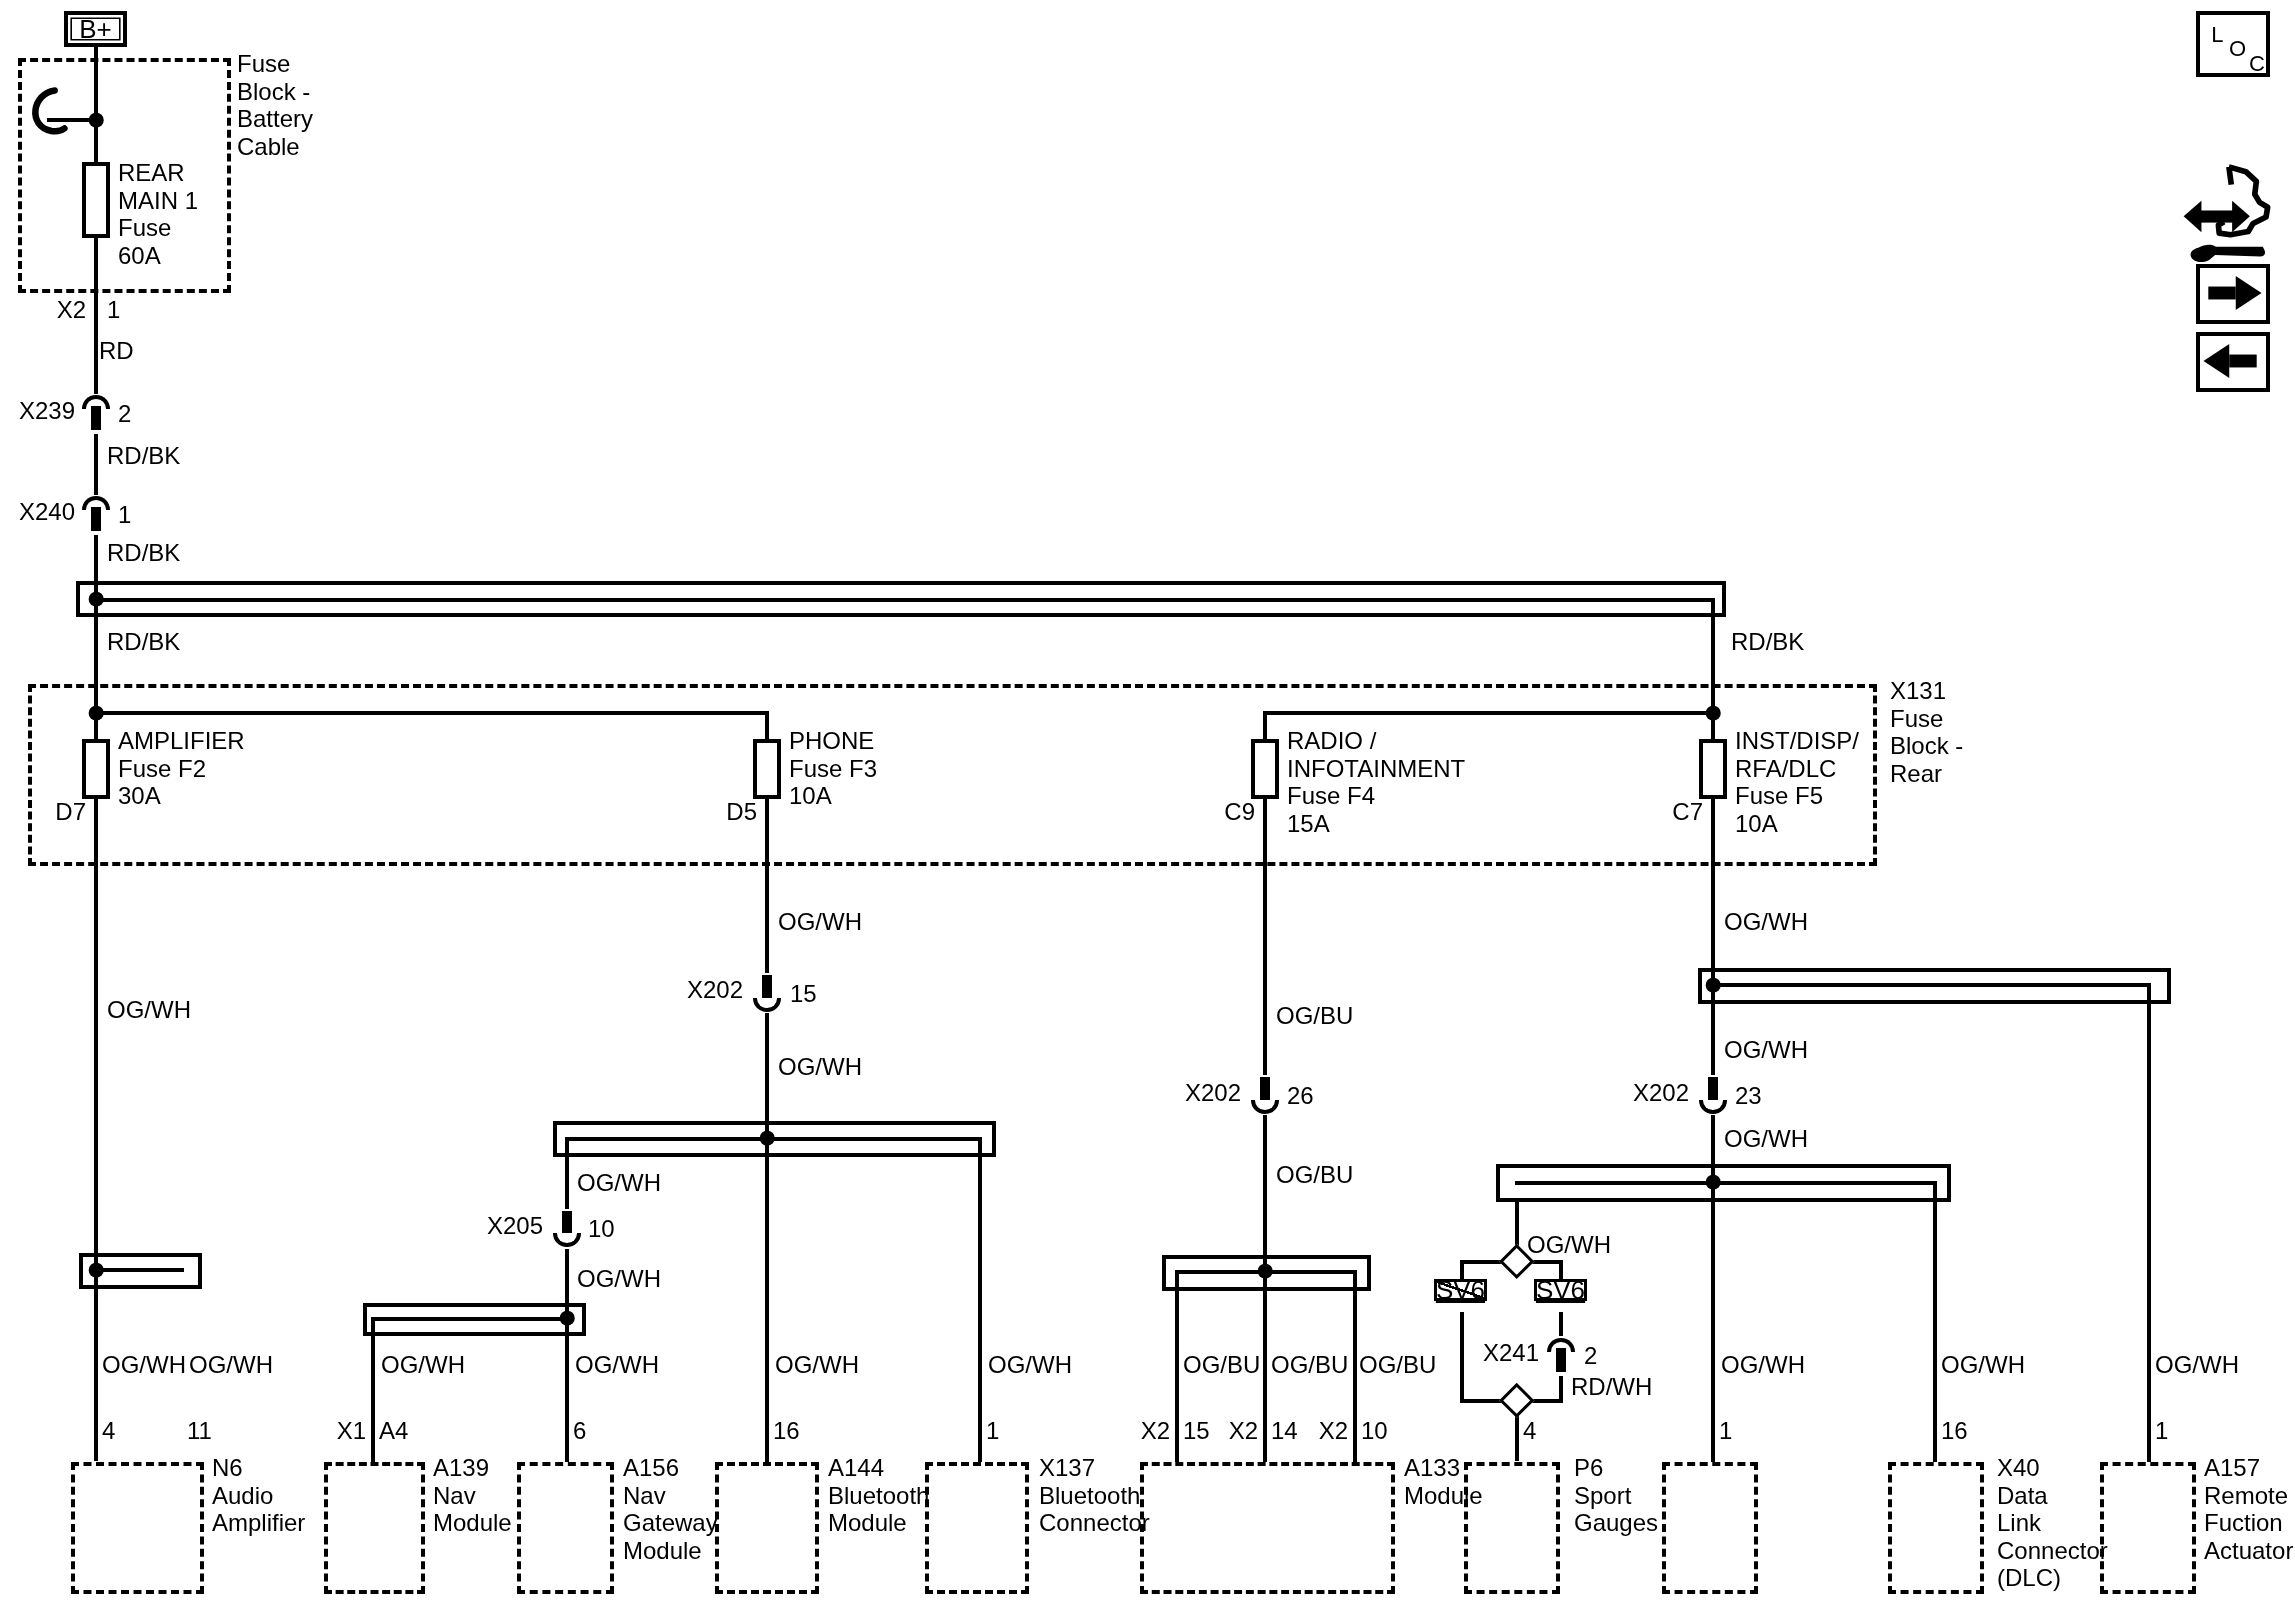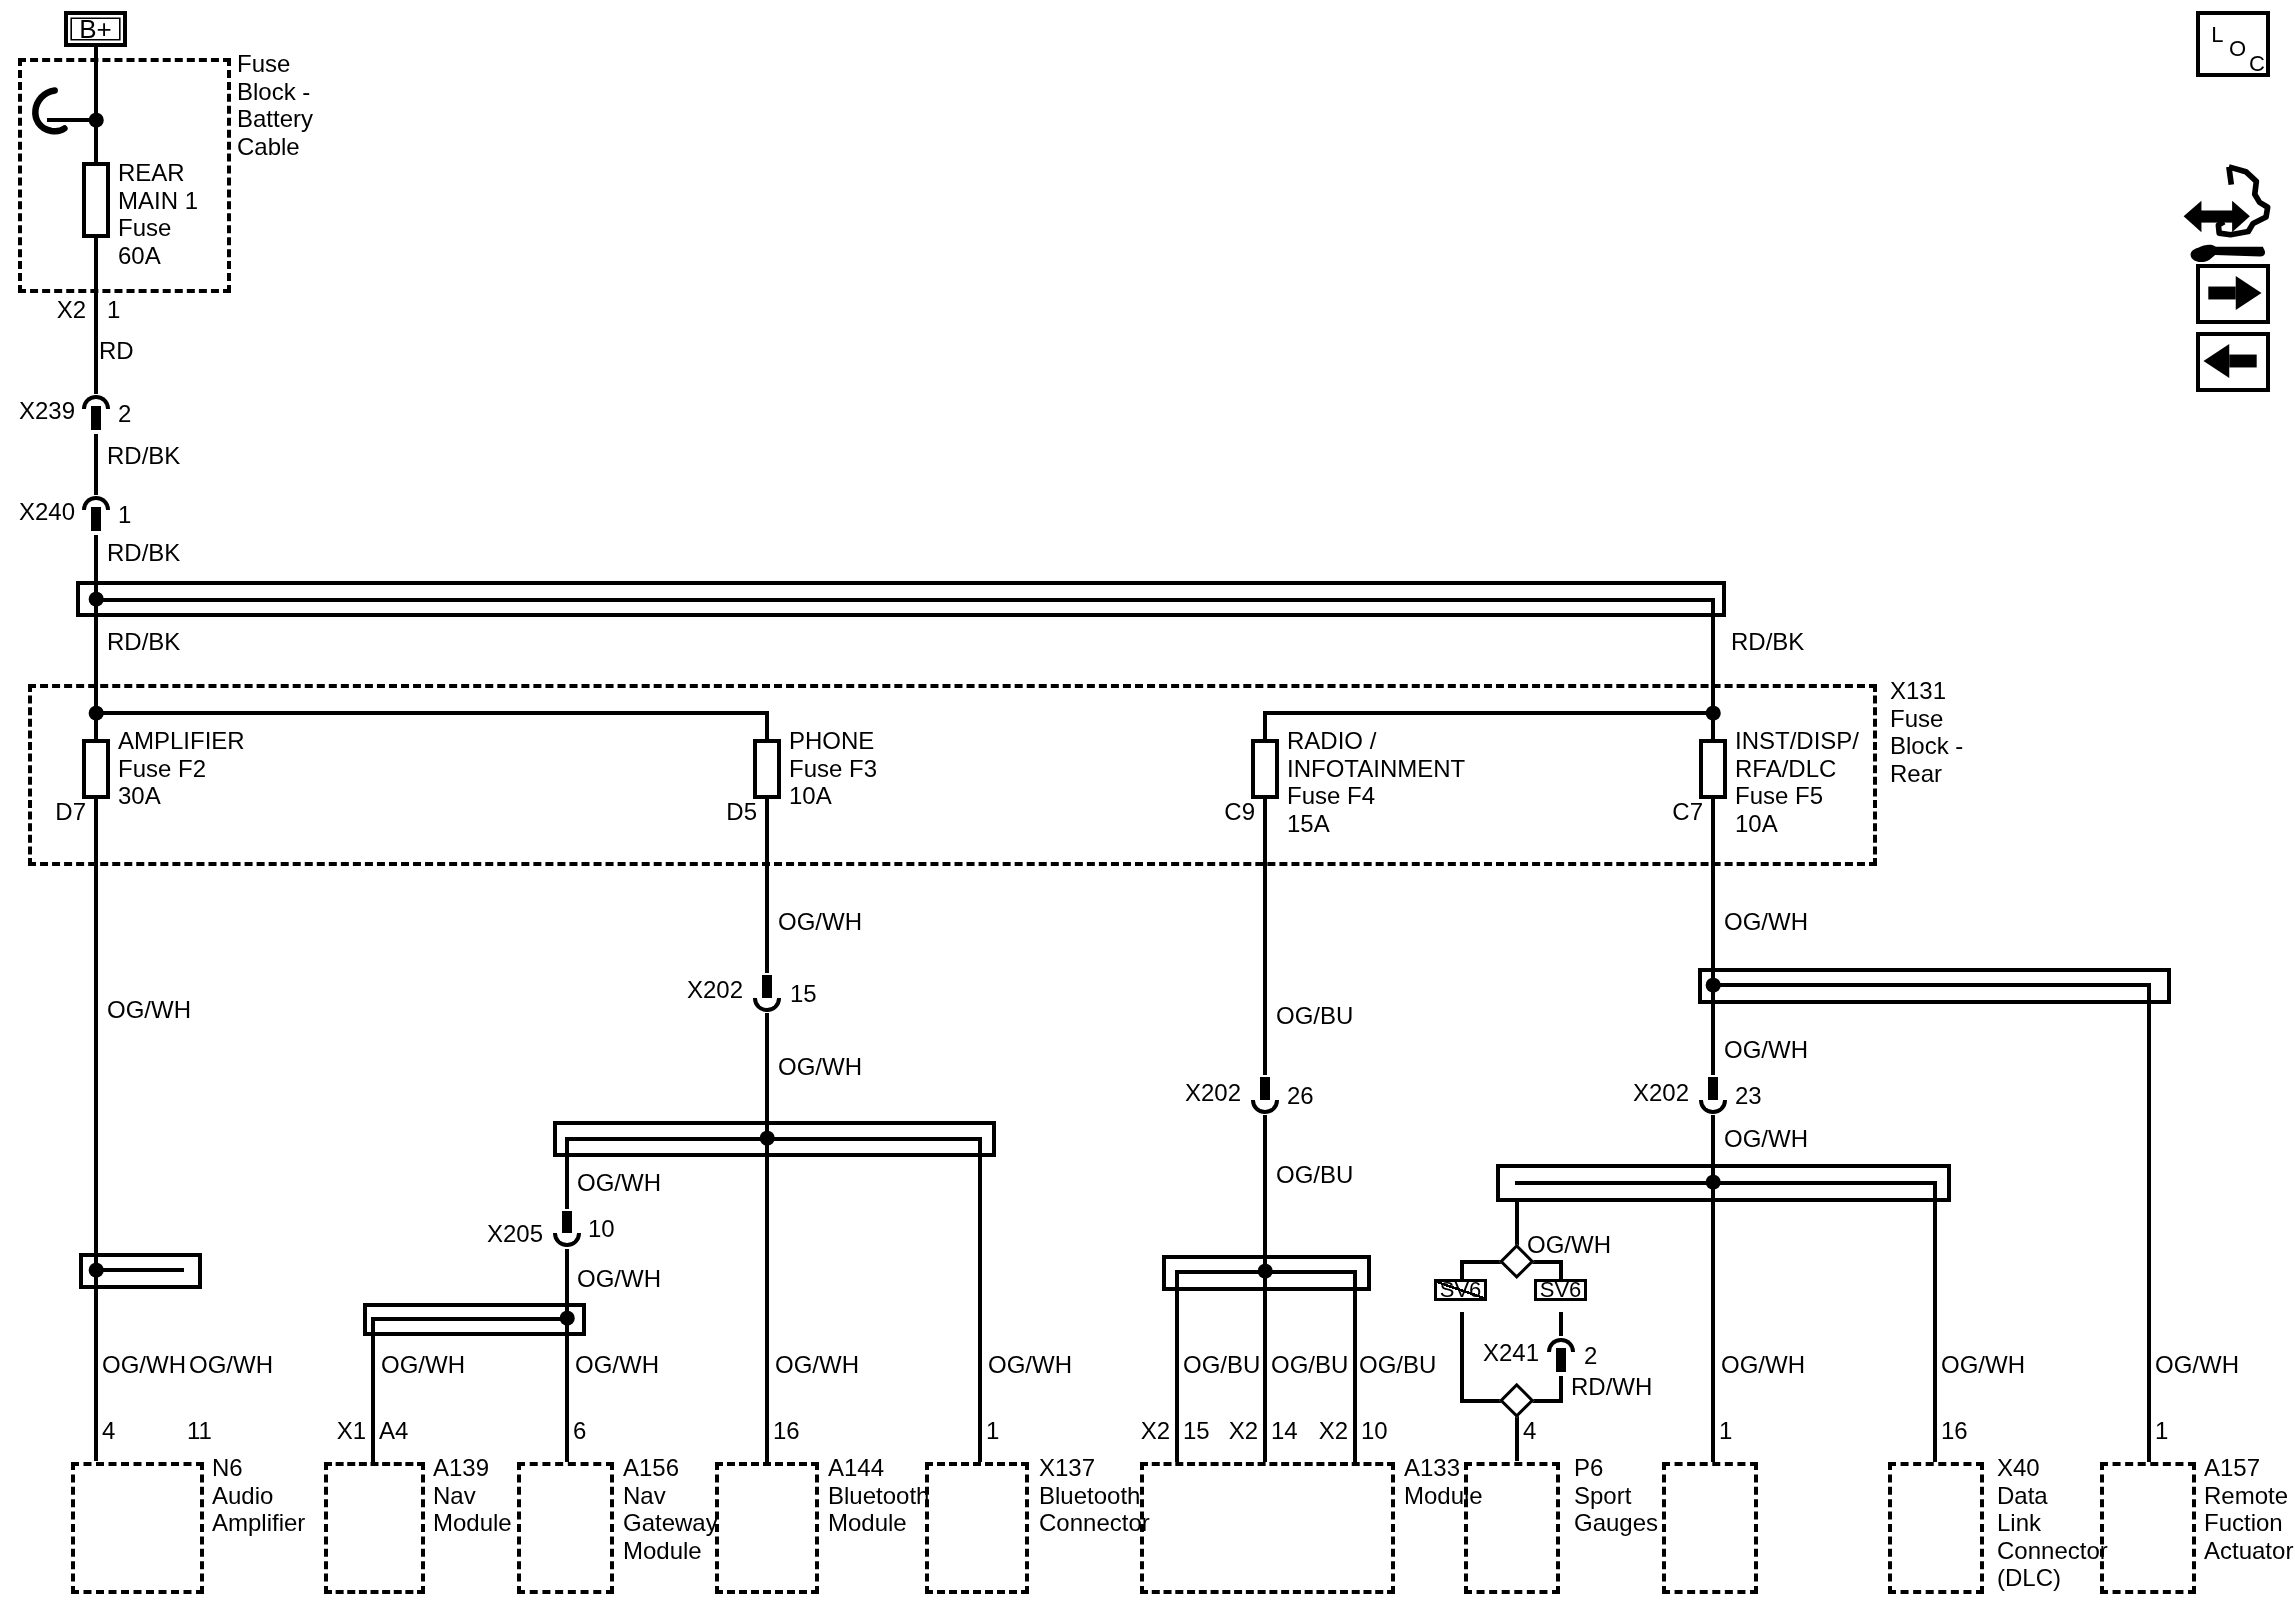--- a/index.html
+++ b/index.html
@@ -13,21 +13,21 @@
   .fuse{position:absolute;width:27.5px;height:60px;border:4.9px solid #000;background:#fff;box-sizing:border-box;}
   .dot{position:absolute;width:14.6px;height:14.6px;border-radius:50%;background:#000;transform:translate(-50%,-50%);}
   .back{position:absolute;background:#fff;}
   .arcup{position:absolute;width:27.5px;height:13.8px;border:4px solid #000;border-bottom:none;
          border-radius:13.8px 13.8px 0 0;box-sizing:border-box;background:#fff;}
   .arcdn{position:absolute;width:27.5px;height:13.8px;border:4px solid #000;border-top:none;
          border-radius:0 0 13.8px 13.8px;box-sizing:border-box;background:#fff;}
   .crect{position:absolute;width:9.7px;height:24px;background:#000;}
   .dia{position:absolute;width:19.4px;height:19.4px;border:3.2px solid #000;background:#fff;transform:rotate(45deg);}
   .sv6{position:absolute;width:53px;height:22px;border:3.2px solid #000;background:#fff;box-sizing:border-box;
-       display:flex;align-items:center;justify-content:center;font-size:22px;}
+       display:flex;align-items:center;justify-content:center;font-size:26px;text-decoration:underline;}
   .sv6.crossed{background:linear-gradient(to top right,#fff 46%,#000 46%,#000 54%,#fff 54%);}
   .bplus{position:absolute;left:64px;top:11.3px;width:63px;height:36px;border:4.9px solid #000;box-sizing:border-box;
          display:flex;align-items:center;justify-content:center;font-size:26px;box-shadow:inset 0 0 0 2.4px #fff,inset 0 0 0 4px #000;}
   .iconbox{position:absolute;width:74px;height:60px;border:4.9px solid #000;box-sizing:border-box;background:#fff;}
   .locbox{position:absolute;left:2196px;top:11.3px;width:74px;height:66px;border:4.9px solid #000;box-sizing:border-box;background:#fff;}
   .locbox span{position:absolute;font-size:22px;}
   svg{position:absolute;overflow:visible;}
 </style>
 </head>
 <body>
@@ -194,21 +194,21 @@
   <div class="lbl ra" style="left:1703px;top:798px;">C7</div>
 
   <div class="lbl" style="left:107px;top:996px;">OG/WH</div>
 
   <div class="lbl" style="left:778px;top:908px;">OG/WH</div>
   <div class="lbl ra" style="left:743px;top:976px;">X202</div>
   <div class="lbl" style="left:790px;top:980px;">15</div>
   <div class="lbl" style="left:778px;top:1053px;">OG/WH</div>
 
   <div class="lbl" style="left:577px;top:1169px;">OG/WH</div>
-  <div class="lbl ra" style="left:543px;top:1212px;margin-top:8px;">X205</div>
+  <div class="lbl ra" style="left:543px;top:1212px;">X205</div>
   <div class="lbl" style="left:588px;top:1215px;">10</div>
   <div class="lbl" style="left:577px;top:1265px;">OG/WH</div>
 
   <div class="lbl" style="left:1276px;top:1002px;">OG/BU</div>
   <div class="lbl ra" style="left:1241px;top:1079px;">X202</div>
   <div class="lbl" style="left:1287px;top:1082px;">26</div>
   <div class="lbl" style="left:1276px;top:1161px;">OG/BU</div>
 
   <div class="lbl" style="left:1724px;top:908px;">OG/WH</div>
   <div class="lbl" style="left:1724px;top:1036px;">OG/WH</div>

